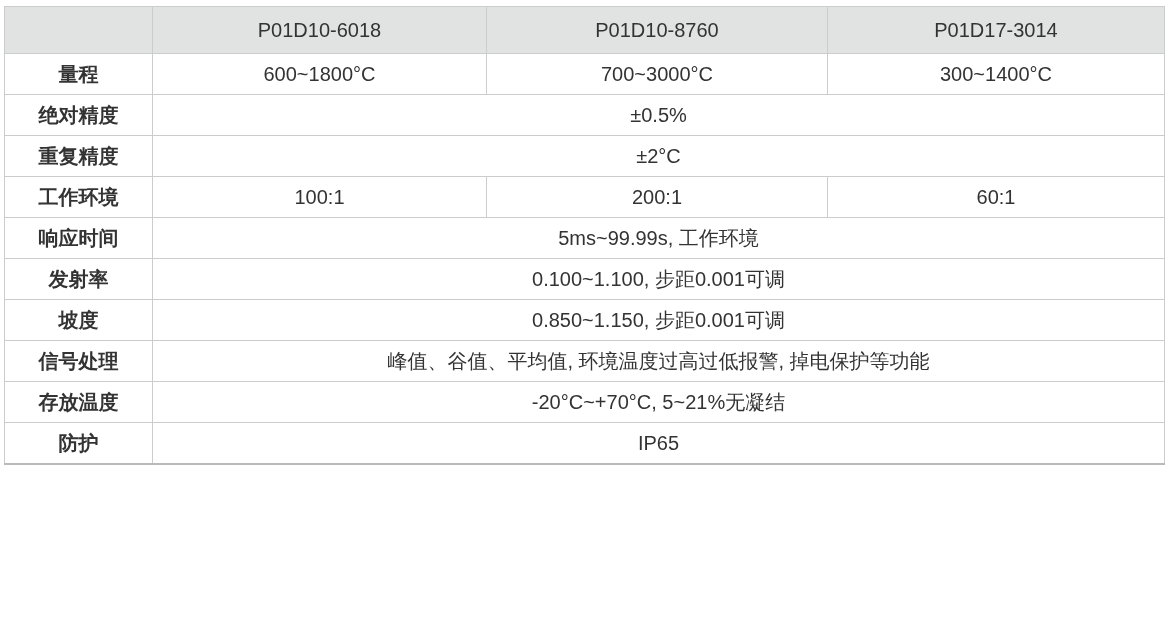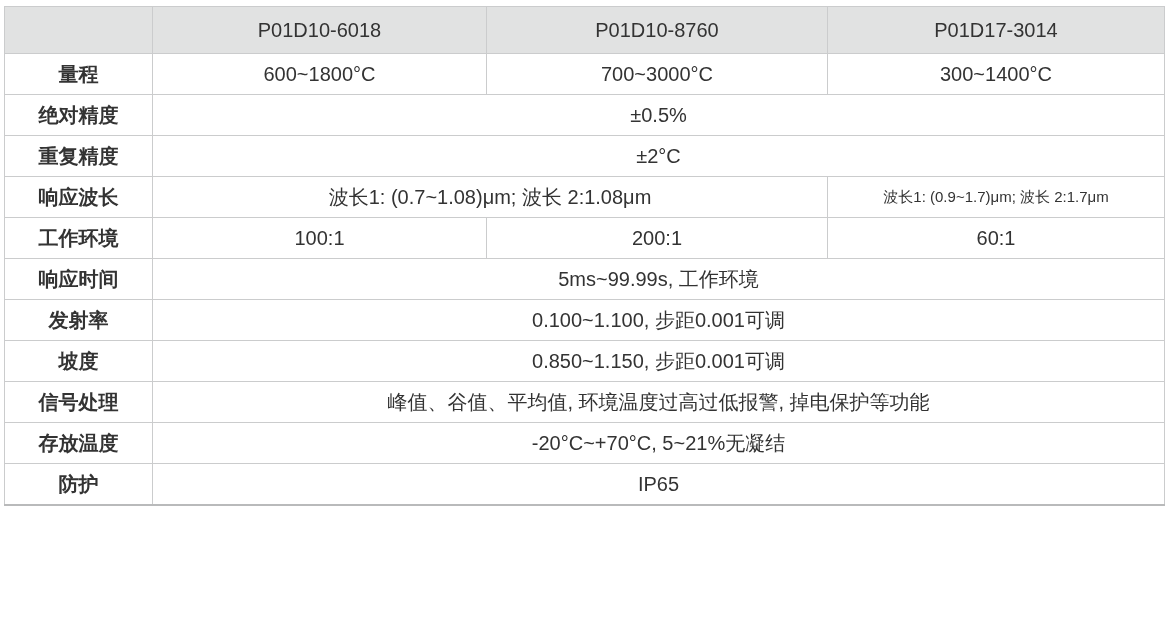--- a/index.html
+++ b/index.html
@@ -84,25 +84,20 @@
       </tr>
       <tr>
         <td class="row-label">绝对精度</td>
         <td colspan="3">±0.5%</td>
       </tr>
       <tr>
         <td class="row-label">重复精度</td>
         <td colspan="3">±2°C</td>
       </tr>
       <tr>
-        <td class="row-label">响应波长</td>
-        <td colspan="2">波长1: (0.7~1.08)μm; 波长 2:1.08μm</td>
-        <td class="small-text">波长1: (0.9~1.7)μm; 波长 2:1.7μm</td>
-      </tr>
-      <tr>
         <td class="row-label">工作环境</td>
         <td>100:1</td>
         <td>200:1</td>
         <td>60:1</td>
       </tr>
       <tr>
         <td class="row-label">响应时间</td>
         <td colspan="3">5ms~99.99s, 工作环境</td>
       </tr>
       <tr>

